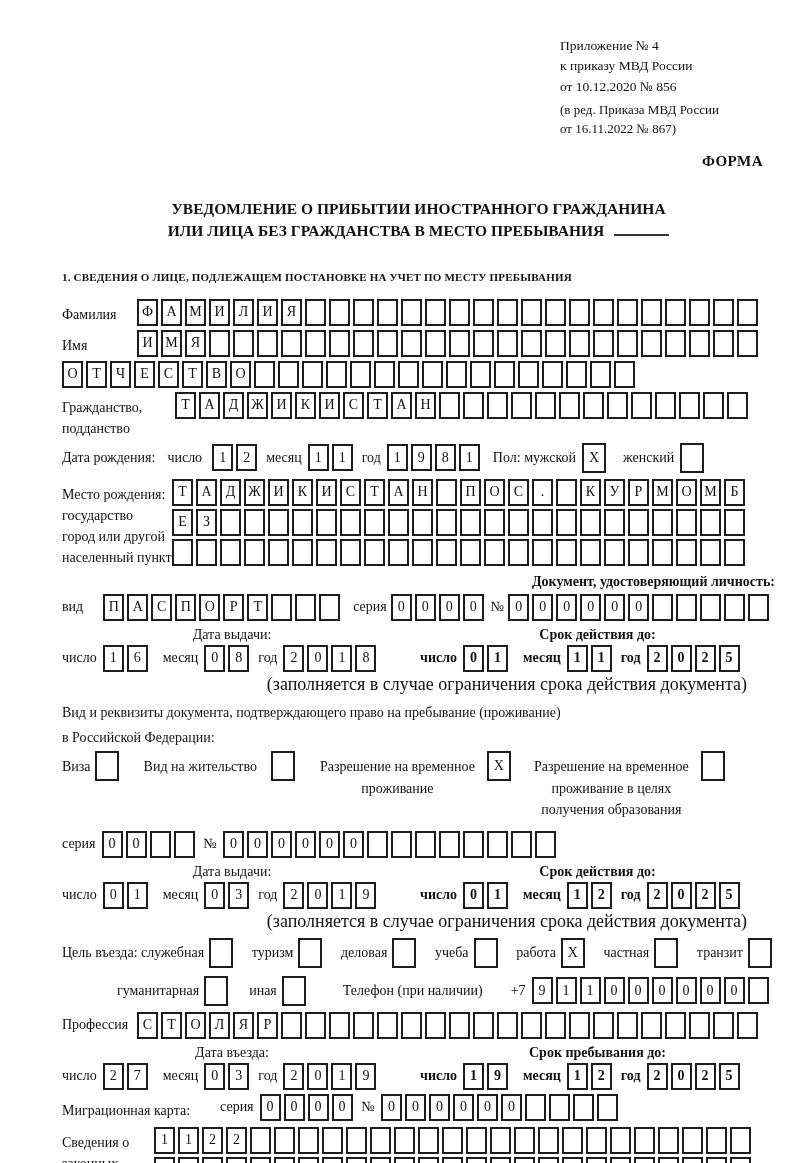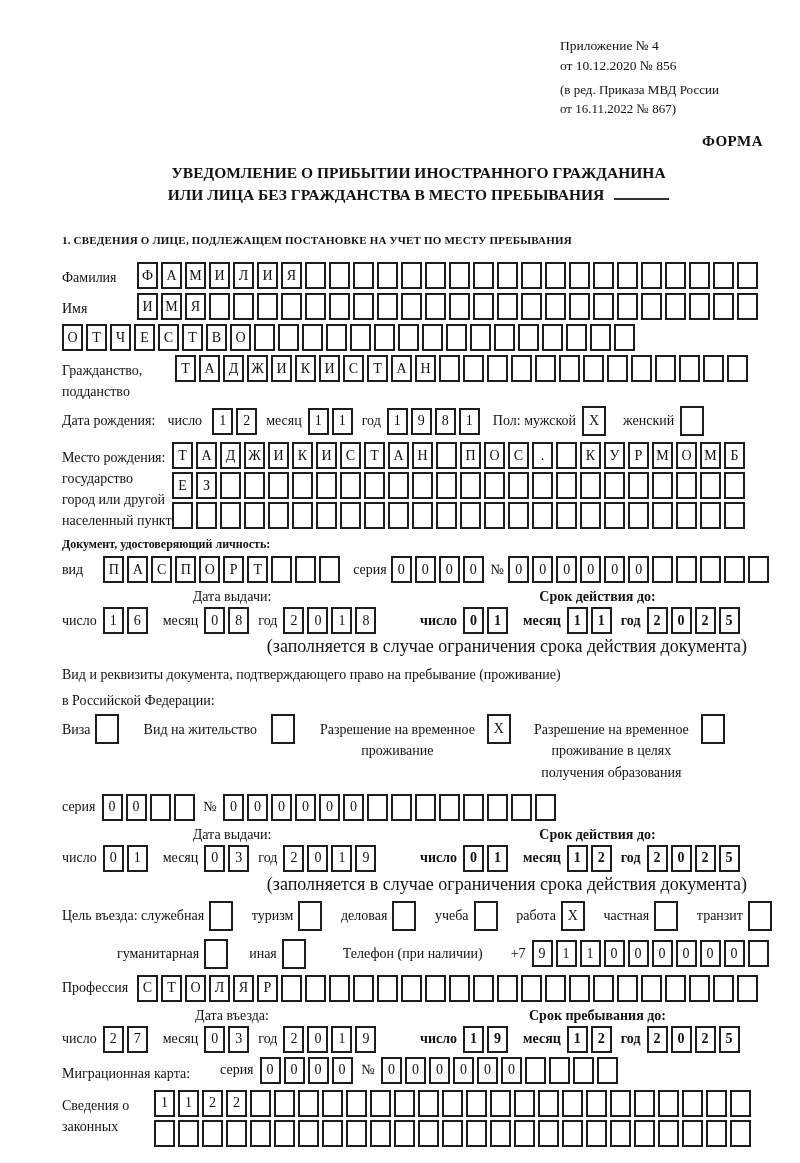--- a/index.html
+++ b/index.html
@@ -12,42 +12,42 @@
     color:#111;
     box-sizing:border-box;
     padding:36px 25px 20px 62px;
     overflow:hidden;
   }
   
   .appendix{margin-left:498px;font-size:13.5px;line-height:1.5;}
   .appendix-note{margin-top:3px;font-size:13px;line-height:1.5;}
   .forma{text-align:right;font-weight:bold;font-size:15px;margin-top:14px;padding-right:12px;letter-spacing:.5px;}
   
-  .title{text-align:center;font-weight:bold;font-size:15.5px;line-height:1.45;margin-top:12px;}
+  .title{text-align:center;font-weight:bold;font-size:15.5px;line-height:1.45;margin-top:28px;}
   .blank-line{display:inline-block;width:55px;border-bottom:2px solid #333;margin-left:10px;vertical-align:baseline;height:12px;}
   .s1{font-weight:bold;font-size:11px;margin-top:28px;margin-bottom:16px;letter-spacing:.2px;}
   
   .frow{display:flex;align-items:flex-start;margin-bottom:4px;font-size:14px;}
   .flabel{padding-top:5px;line-height:1.5;flex:0 0 auto;}
   .w75{width:75px;}
   .w110{width:110px;}
   .w113{width:113px;}
   .multiline div{line-height:21px;}
   .stack .cells{margin-bottom:3px;}
   .cells{display:inline-flex;flex:0 0 auto;}
   .cell{
     width:17px;height:23px;border:2px solid #1d1d1d;margin-right:3px;
     display:inline-flex;align-items:center;justify-content:center;
     font-size:14px;line-height:1;background:#fff;flex:0 0 auto;
   }
   .gap6>*{margin-right:6px;}
   .gap4>*{margin-right:4px;}
   .inlbl{padding-top:5px;flex:0 0 auto;}
   
-  .subhead{text-align:left;font-weight:bold;font-size:12px;margin:2px 0 4px 0;}
+  .subhead{text-align:right;font-weight:bold;font-size:14px;margin:2px 0 4px 0;}
   
   .twocol{display:flex;margin-bottom:2px;font-size:14px;}
   .dcol-l{width:340px;flex:0 0 auto;}
   .dcol-r{flex:1 1 auto;padding-left:18px;font-weight:bold;}
   .dhead{text-align:center;margin-bottom:2px;}
   .dline{display:flex;align-items:center;}
   .dline>span{margin-right:6px;}
   .note{font-size:18px;margin:1px 0 6px 0;}
   .note.right{text-align:right;padding-right:28px;}
   .para{font-size:14px;line-height:1.65;margin-bottom:2px;}
@@ -62,20 +62,21 @@
   .pair .cells{margin-left:5px;}
   .row2{display:flex;align-items:center;font-size:14px;margin-bottom:6px;padding-left:55px;}
 </style>
 </head>
 <body>
 
 <div class="page">
 
   <div class="appendix">
     <div>Приложение № 4</div>
+    <div>к приказу МВД России</div>
     <div>от 10.12.2020 № 856</div>
     <div class="appendix-note">
       <div>(в ред. Приказа МВД России</div>
       <div>от 16.11.2022 № 867)</div>
     </div>
   </div>
 
   <div class="forma">ФОРМА</div>
 
   <div class="title">

